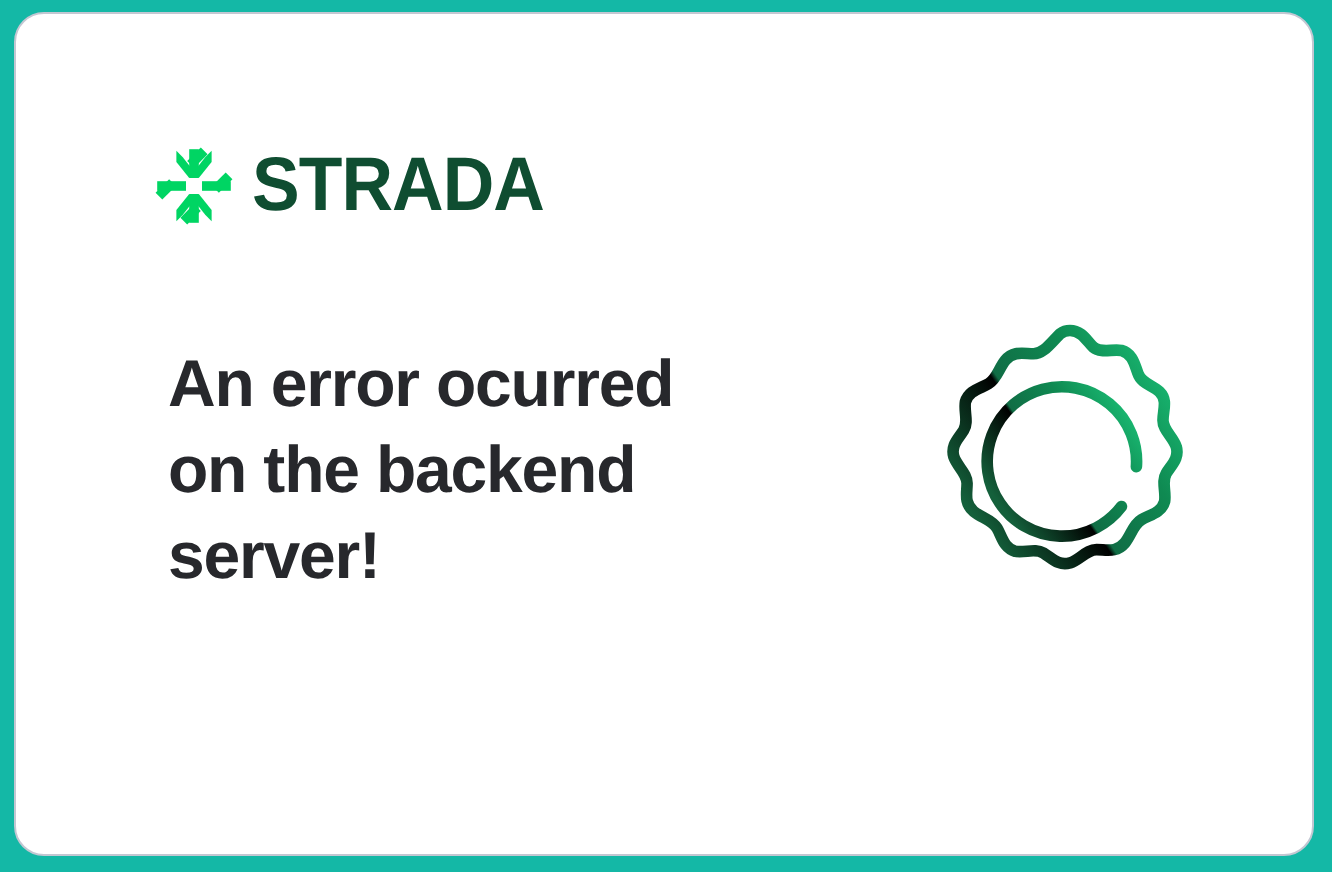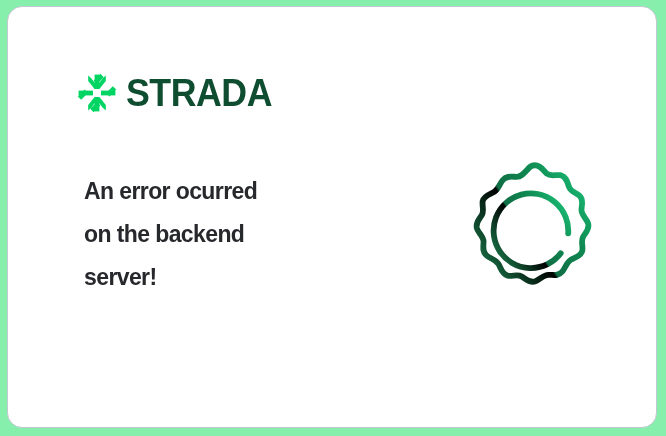--- a/index.html
+++ b/index.html
@@ -13,21 +13,21 @@
     background: #ffffff;
     font-family: "Liberation Sans", sans-serif;
     overflow: hidden;
   }
 
   
   .screen {
     position: relative;
     width: 666px;
     height: 436px;
-    background: #86efac;
+    background: #14b8a6;
   }
 
   .card {
     position: absolute;
     left: 7px;
     top: 6px;
     width: 650px;
     height: 422px;
     box-sizing: border-box;
     background: #ffffff;
@@ -63,21 +63,21 @@
     transform-origin: left center;
   }
 
   
   .message {
     position: absolute;
     left: 76px;
     top: 163px;
     width: 290px;
     font-family: "Liberation Sans", sans-serif;
-    font-size: 23px;
+    font-size: 33px;
     font-weight: 700;
     line-height: 43px;
     letter-spacing: -0.6px;
     color: #27282c;
     margin: 0;
     white-space: pre-line;
   }
 
   
   .gear {

